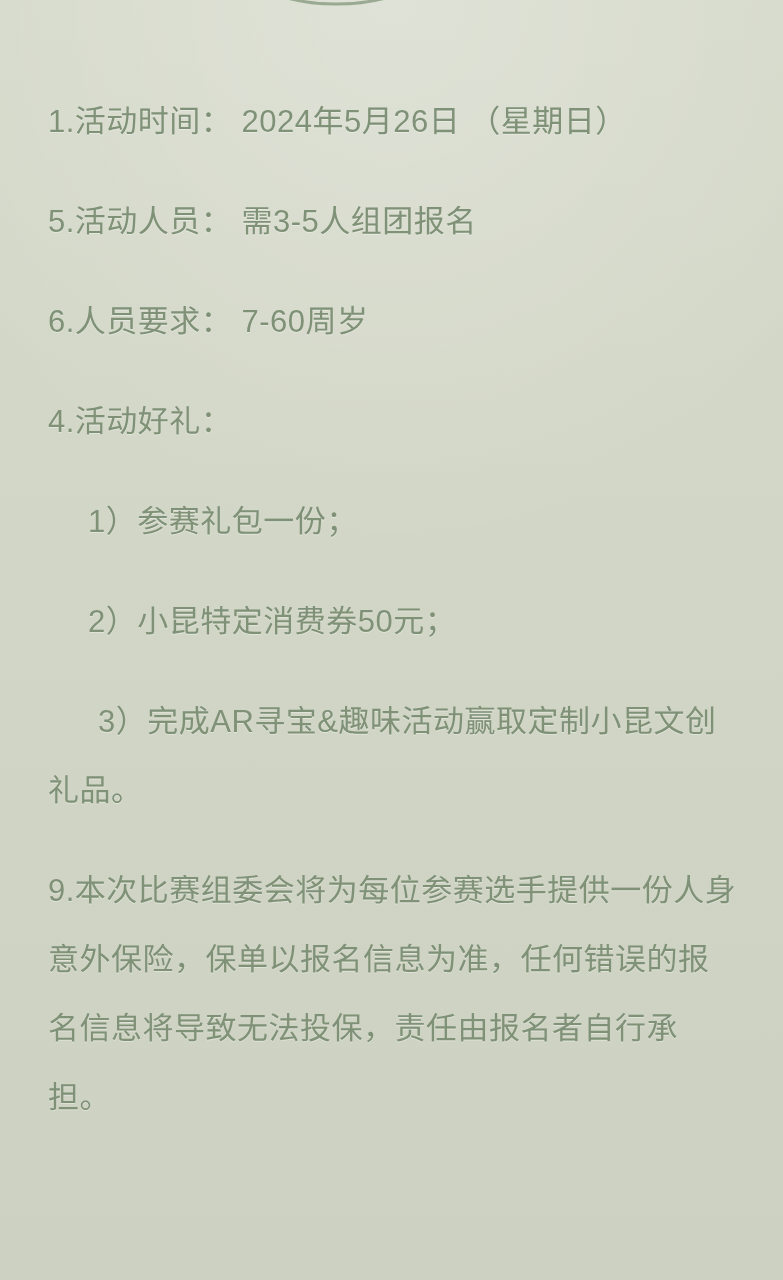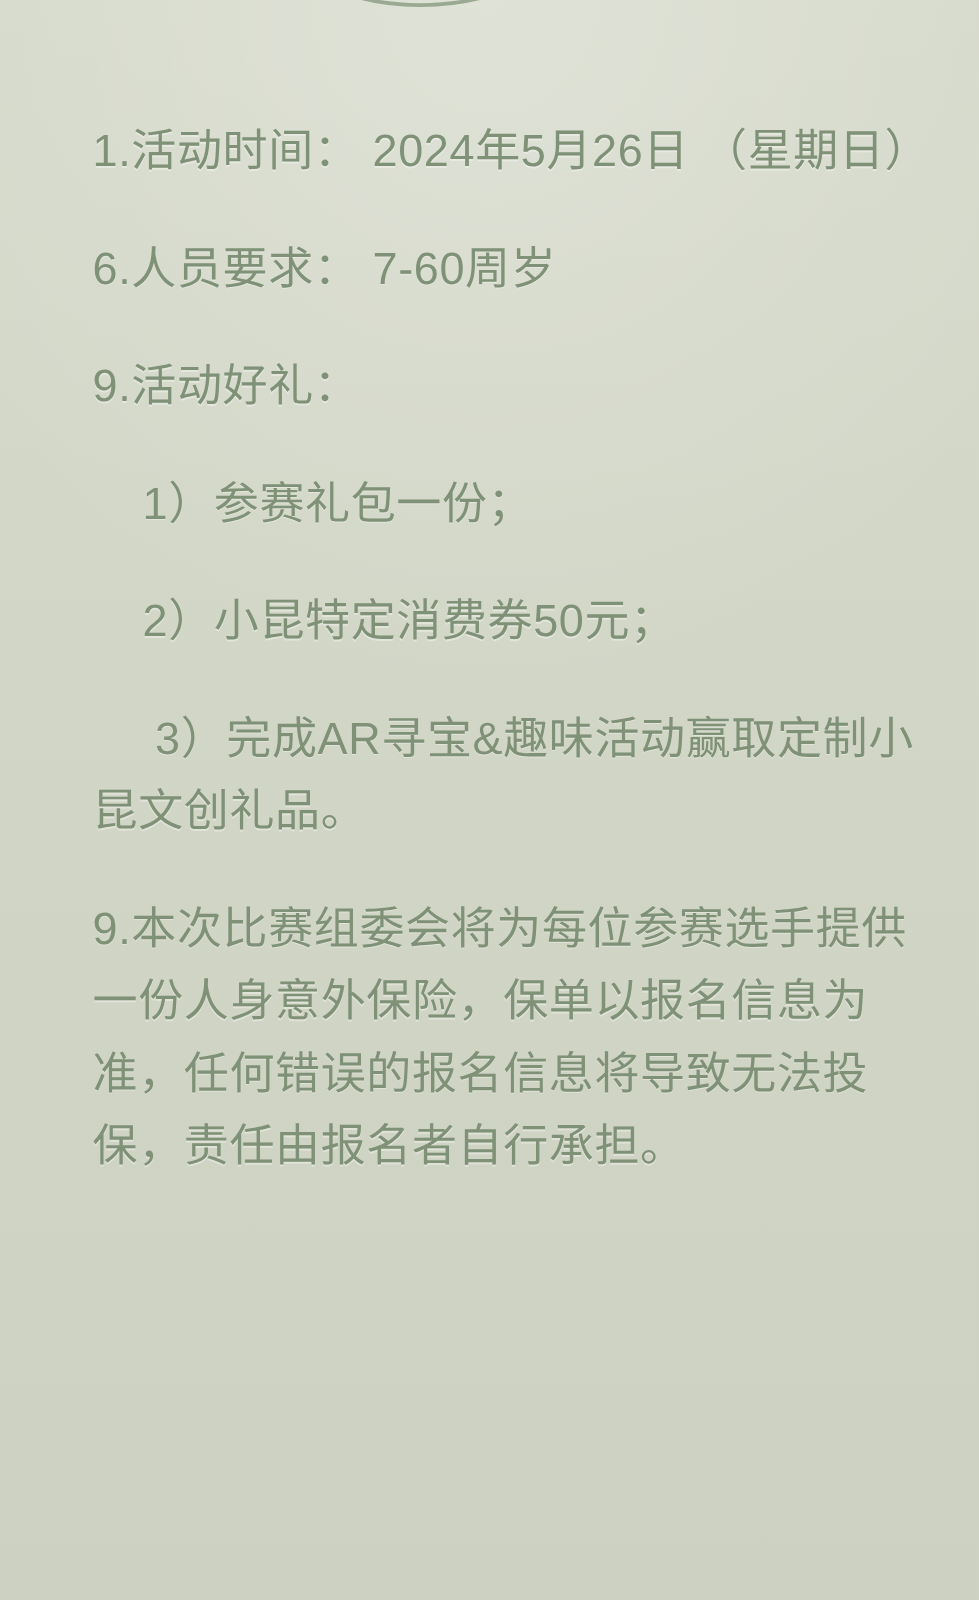--- a/index.html
+++ b/index.html
@@ -60,42 +60,42 @@
     white-space: pre-wrap;
   }
   .line.indent-1 {
     text-indent: 40px;
   }
   .line.indent-2 {
     text-indent: 50px;
   }
   .para {
     color: #7f9177;
-    font-size: 36px;
-    line-height: 58px;
+    font-size: 31px;
+    line-height: 69px;
     letter-spacing: 0.5px;
     text-shadow: 0 1px 0 rgba(255,255,255,0.35);
     white-space: pre-wrap;
-    margin-left: 26px;
   }
 </style>
 </head>
 <body>
 
 <div class="poster">
   <div class="paper-gradient"></div>
 
   <div class="deco-curve">
     <svg width="260" height="110" viewBox="0 0 260 110" fill="none" xmlns="http://www.w3.org/2000/svg">
       <path d="M8 -40 C 8 30, 60 62, 130 62 C 200 62, 250 30, 250 -20" stroke="#9aa992" stroke-width="3" fill="none" stroke-linecap="round"></path>
     </svg>
   </div>
 
   <div class="content">
     <p class="para line">1.活动时间： 2024年5月26日 （星期日）</p>
+    <p class="para line">5.活动人员： 需3-5人组团报名</p>
     <p class="para line">6.人员要求： 7-60周岁</p>
-    <p class="para line">9.活动好礼：</p>
+    <p class="para line">4.活动好礼：</p>
     <p class="para line indent-1">1）参赛礼包一份；</p>
     <p class="para line indent-1">2）小昆特定消费券50元；</p>
     <p class="para line indent-2">3）完成AR寻宝&amp;趣味活动赢取定制小昆文创礼品。</p>
     <p class="para line">9.本次比赛组委会将为每位参赛选手提供一份人身意外保险，保单以报名信息为准，任何错误的报名信息将导致无法投保，责任由报名者自行承担。</p>
   </div>
 </div>
 
 </body></html>

